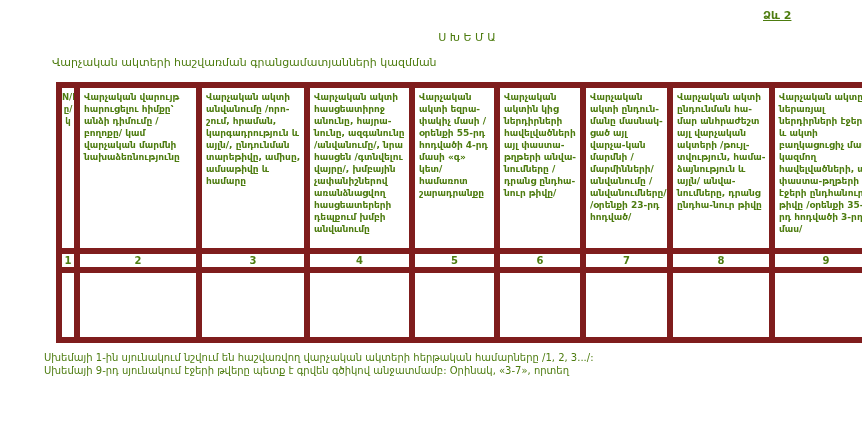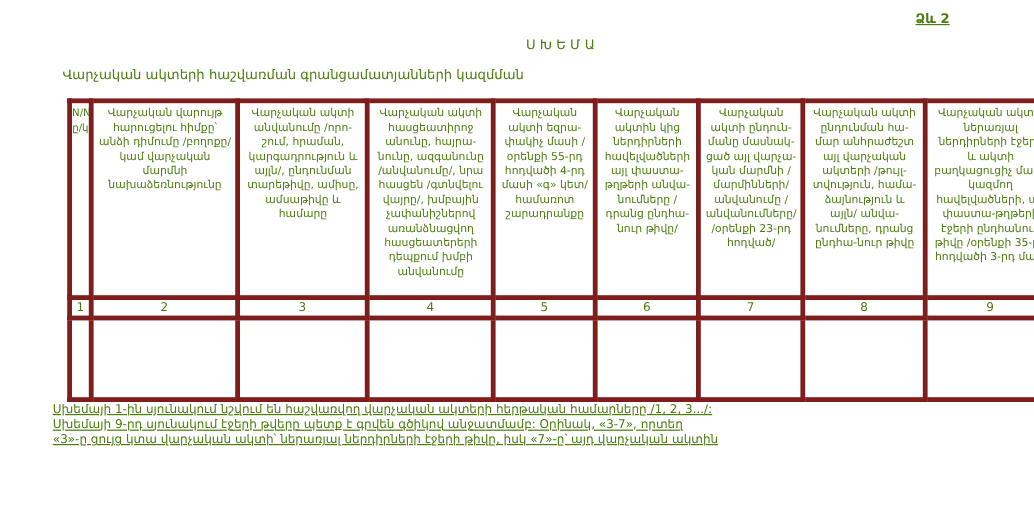--- a/index.html
+++ b/index.html
@@ -44,27 +44,27 @@
   }
   table.journal {
     position: absolute;
     top: 82px;
     left: 20px;
     width: 821px;
     border-collapse: collapse;
     table-layout: fixed;
   }
   table.journal th, table.journal td {
-    border: 4px solid #7f1d1d;
-    font-weight: normal;
+    border: 6px solid #7f1d1d;
+    font-weight: bold;
     overflow: hidden;
   }
   table.journal th {
     vertical-align: top;
-    text-align: center;
+    text-align: left;
     font-size: 9px;
     line-height: 12px;
     padding: 3px 3px 2px 4px;
     height: 155px;
   }
   table.journal th.first {
     text-align: center;
     padding: 3px 0 2px 0;
     font-size: 8.5px;
   }
@@ -73,26 +73,25 @@
     text-align: center;
     font-size: 10px;
     line-height: 13px;
     padding: 0;
   }
   table.journal tr.empty-row td {
     height: 62px;
   }
   .notes {
     position: absolute;
-    top: 336px;
+    top: 352px;
     left: 8px;
     width: 620px;
     font-size: 10px;
     line-height: 12.6px;
-    text-decoration: underline;
   }
 </style>
 </head>
 <body>
 
 <div class="page">
 
   <div class="form-label">Ձև 2</div>
 
   <div class="doc-title">Ս Խ Ե Մ Ա</div>
@@ -146,16 +145,15 @@
         <td></td>
         <td></td>
         <td></td>
       </tr>
     </tbody>
   </table>
 
   <div class="notes">
     <div>Սխեմայի 1-ին սյունակում նշվում են հաշվառվող վարչական ակտերի հերթական համարները /1, 2, 3.../:</div>
     <div>Սխեմայի 9-րդ սյունակում էջերի թվերը պետք է գրվեն գծիկով անջատմամբ: Օրինակ, «3-7», որտեղ</div>
-    <div>«3»-ը ցույց կտա վարչական ակտի՝ ներառյալ ներդիրների էջերի թիվը, իսկ «7»-ը՝ այդ վարչական ակտին</div>
   </div>
 
 </div>
 
 </body></html>

